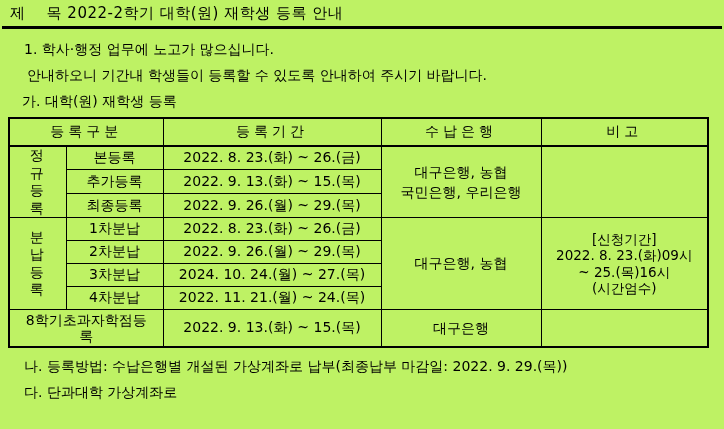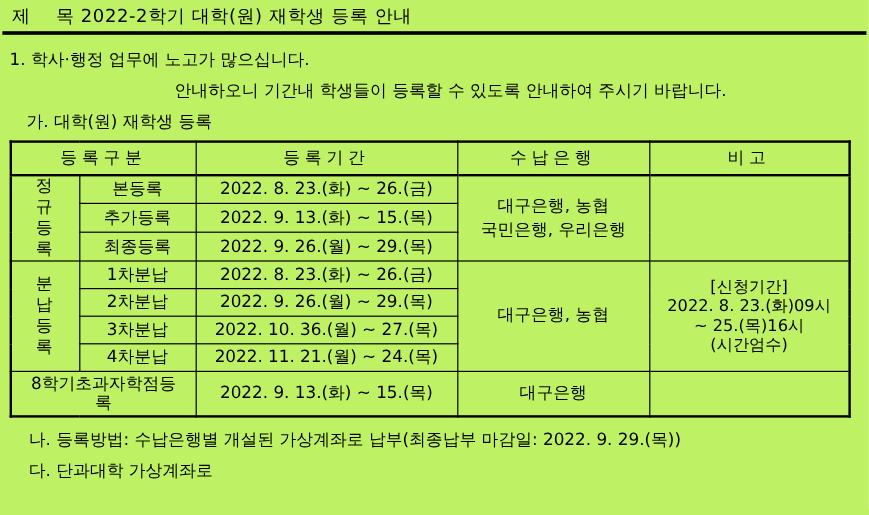--- a/index.html
+++ b/index.html
@@ -11,23 +11,23 @@
     overflow:hidden;
   }
   .page{position:relative;width:724px;height:429px;background:#bef264;}
   .doc-header{
     padding:4px 8px 3px 8px;
     border-bottom:3px solid #000;
     margin:0 2px;
   }
   .doc-title{font-size:15px;white-space:pre;letter-spacing:0.5px;}
   .intro-line{white-space:pre-wrap;}
-  .line-1{margin:12px 0 0 8px;}
+  .line-1{margin:12px 0 0 24px;}
   .line-2{margin:9px 0 0 8px;}
-  .line-3{margin:8px 0 0 27px;text-align:center;}
+  .line-3{margin:8px 0 0 27px;}
   .line-ga{margin:8px 0 0 22px;}
   table.reg-table{
     border-collapse:collapse;
     table-layout:fixed;
     margin:6px 0 0 8px;
     width:699px;
     border:2px solid #000;
     font-size:14px;
   }
   .reg-table th,.reg-table td{
@@ -111,21 +111,21 @@
 2022. 8. 23.(화)09시
  ~ 25.(목)16시
 (시간엄수)</td>
       </tr>
       <tr class="row-std">
         <td>2차분납</td>
         <td>2022. 9. 26.(월) ~ 29.(목)</td>
       </tr>
       <tr class="row-std">
         <td>3차분납</td>
-        <td>2022. 10. 36.(월) ~ 27.(목)</td>
+        <td>2024. 10. 24.(월) ~ 27.(목)</td>
       </tr>
       <tr class="row-std">
         <td>4차분납</td>
         <td>2022. 11. 21.(월) ~ 24.(목)</td>
       </tr>
       <tr class="row-last">
         <td colspan="2" class="pre cell-credit">8학기초과자학점등
 록</td>
         <td>2022. 9. 13.(화) ~ 15.(목)</td>
         <td class="cell-bank">대구은행</td>

